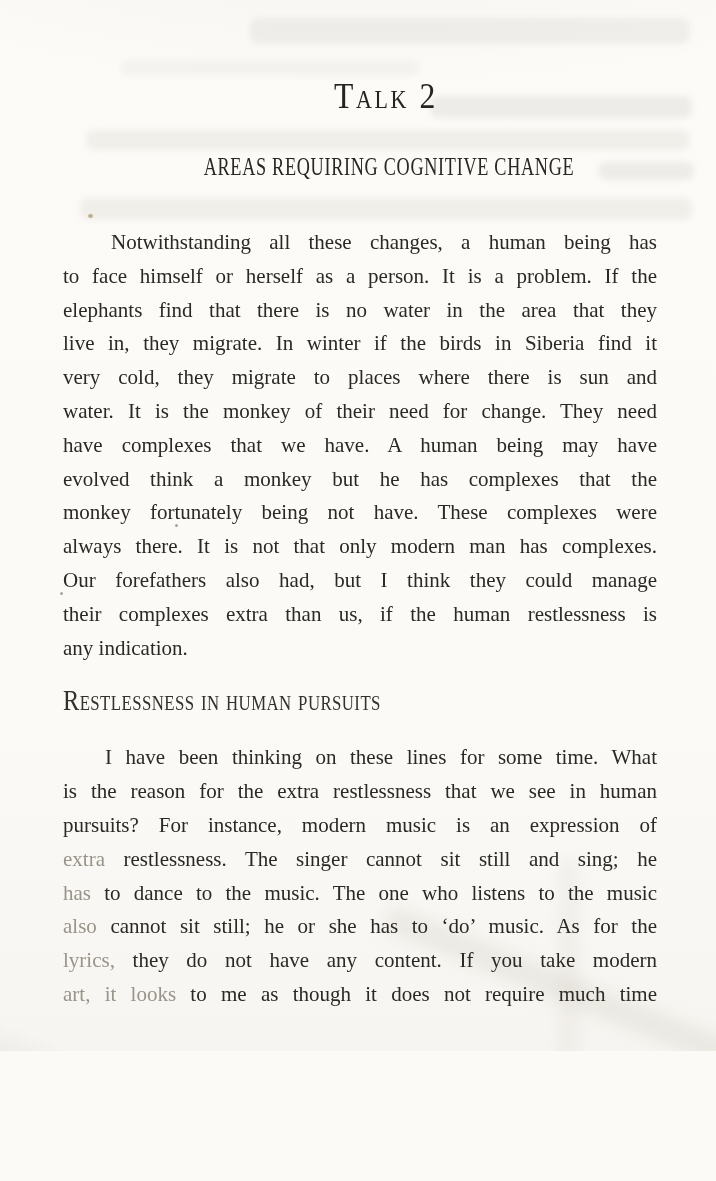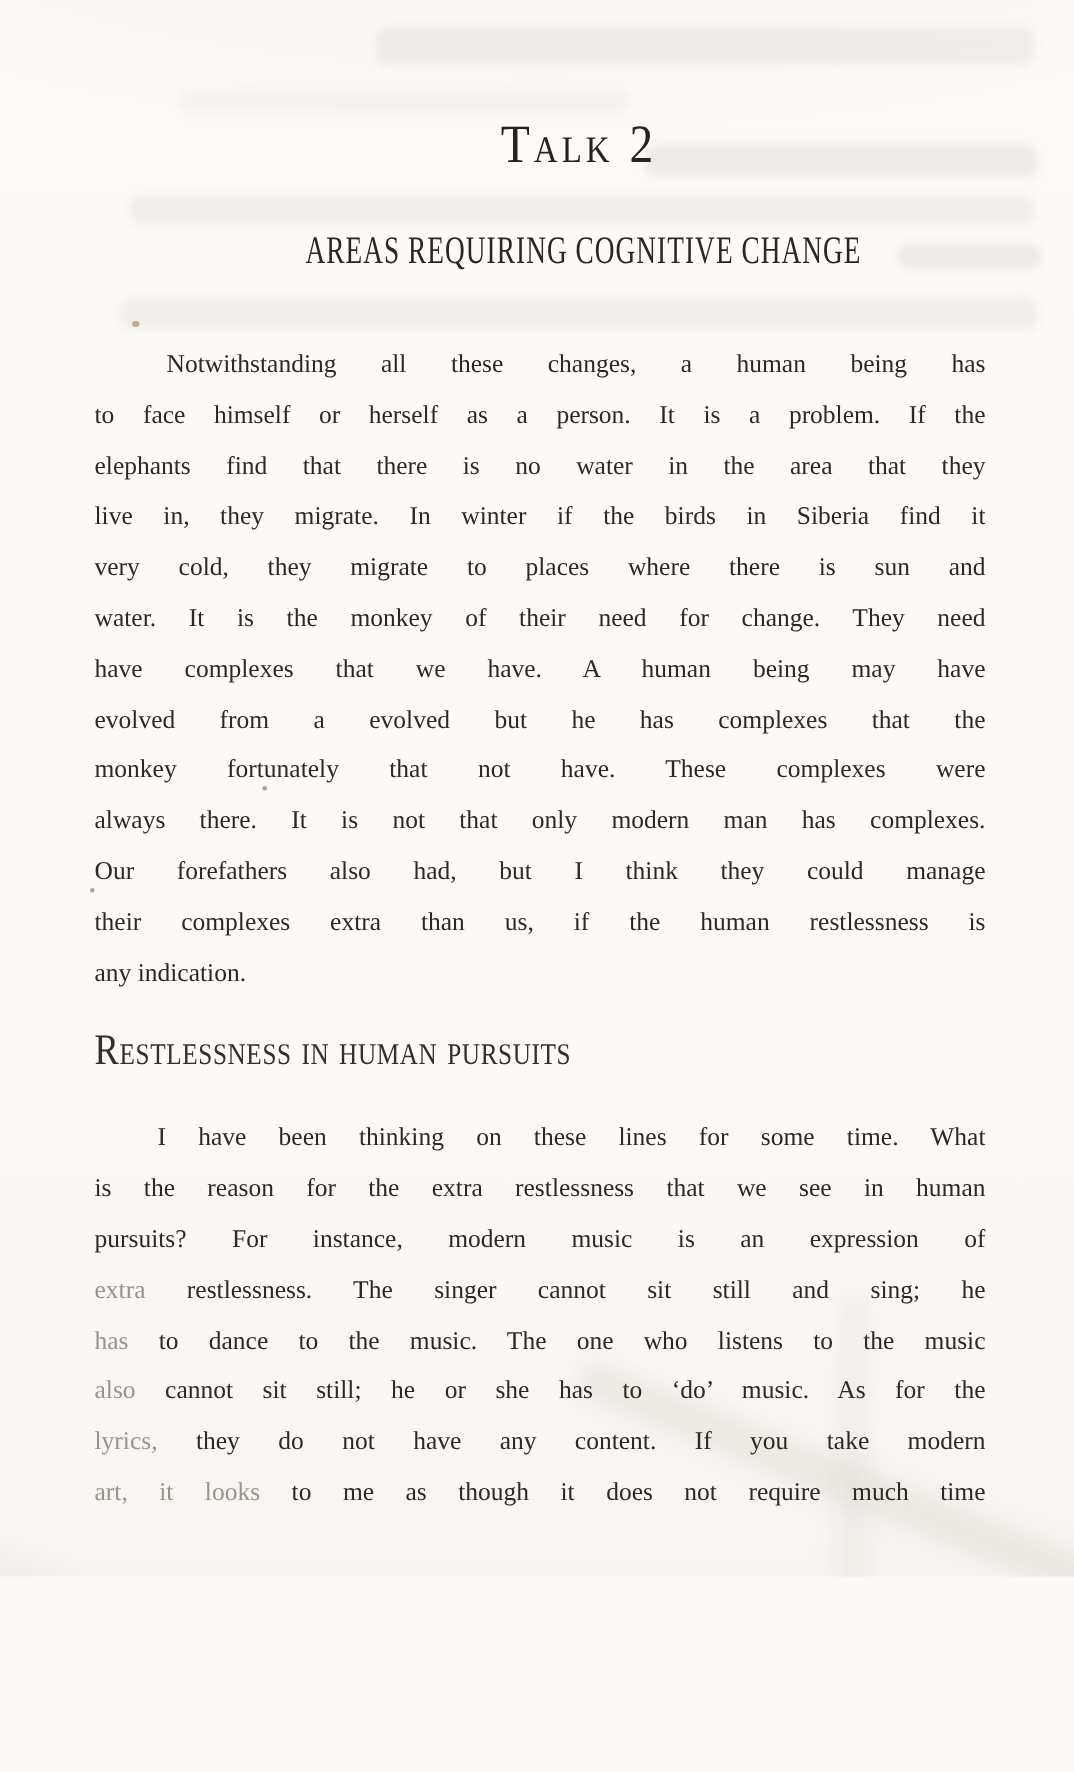--- a/index.html
+++ b/index.html
@@ -34,21 +34,21 @@
     font-variant:small-caps;letter-spacing:3px;text-align:center;
     transform:translateX(26px) scaleX(0.88);
     color:#262420;
   }
   .chapter-subtitle{
     margin:34px 0 0;font-weight:400;font-size:26px;line-height:34px;
     letter-spacing:1px;text-align:center;white-space:nowrap;
     transform:translateX(29px) scaleX(0.70);
     color:#2a2722;
   }
-  .para{margin:0;font-size:17px;}
+  .para{margin:0;font-size:21px;}
   .para-0{margin-top:42px;}
   .para-1{margin-top:24px;}
   .line{
     height:33.8px;line-height:33.8px;overflow:hidden;
     text-align:justify;text-align-last:justify;
     white-space:normal;
   }
   .line.short{text-align-last:left;}
   .para-0 .line:first-child{padding-left:48px;}
   .para-1 .line:first-child{padding-left:42px;}
@@ -110,22 +110,22 @@
     <h2 class="chapter-subtitle">AREAS REQUIRING COGNITIVE CHANGE</h2>
 
     <div class="para para-0">
         <div class="line">Notwithstanding all these changes, a human being has</div>
         <div class="line">to face himself or herself as a person. It is a problem. If the</div>
         <div class="line">elephants find that there is no water in the area that they</div>
         <div class="line">live in, they migrate. In winter if the birds in Siberia find it</div>
         <div class="line">very cold, they migrate to places where there is sun and</div>
         <div class="line">water. It is the monkey of their need for change. They need</div>
         <div class="line">have complexes that we have. A human being may have</div>
-        <div class="line">evolved from a evolved but he has complexes that the</div>
-        <div class="line">monkey fortunately that not have. These complexes were</div>
+        <div class="line">evolved think a monkey but he has complexes that the</div>
+        <div class="line">monkey fortunately being not have. These complexes were</div>
         <div class="line">always there. It is not that only modern man has complexes.</div>
         <div class="line">Our forefathers also had, but I think they could manage</div>
         <div class="line">their complexes extra than us, if the human restlessness is</div>
         <div class="line short">any indication.</div>
       </div>
 
     <h3 class="section-heading">Restlessness in human pursuits</h3>
 
     <div class="para para-1">
         <div class="line">I have been thinking on these lines for some time. What</div>

